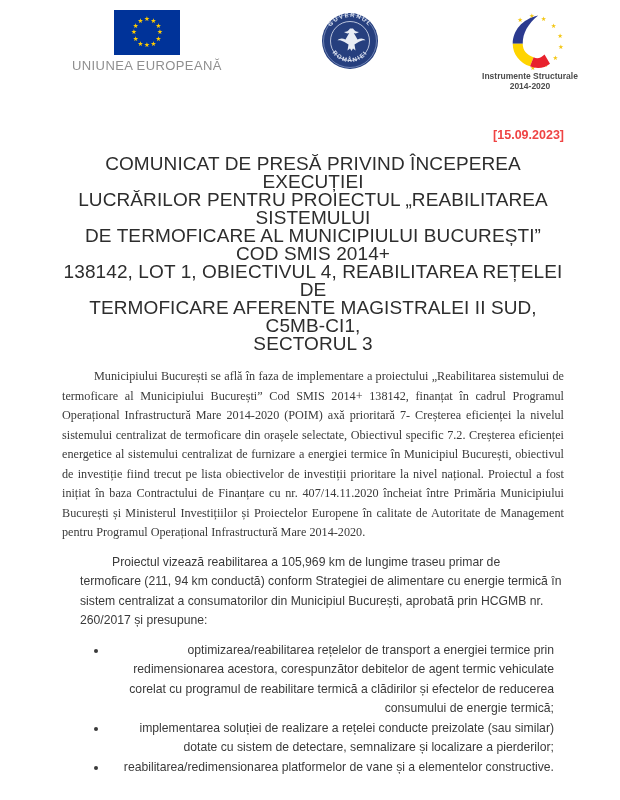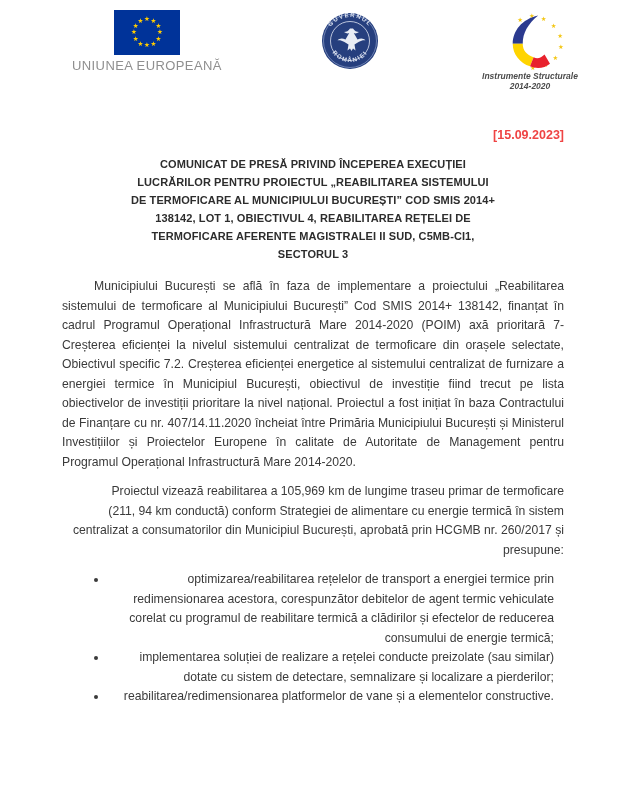--- a/index.html
+++ b/index.html
@@ -13,47 +13,47 @@
   .logos-row {
     display:flex; justify-content:space-between; align-items:flex-start;
     padding:10px 38px 0 72px; height:84px;
   }
   .logo-block { display:flex; flex-direction:column; align-items:center; }
   .eu-label {
     font-size:13px; color:#8f8f8f; letter-spacing:.4px; margin-top:3px; white-space:nowrap;
   }
   .is-label {
     font-size:8.5px; font-weight:bold; color:#4c4c4c; text-align:center;
-    line-height:10px; margin-top:1px; white-space:pre-line;font-style:italic;
+    line-height:10px; margin-top:1px; white-space:pre-line;
   }
   
   .banner {
     margin-top:5px; height:37px; position:relative;
     background:linear-gradient(90deg,#f3f7fb 0%,#a9c5e3 12%,#4f8dc6 32%,#2d7fc1 44%,#2d7fc1 58%,#4f8dc6 70%,#b9cfe8 89%,#eef4fa 100%);
     display:flex; align-items:center; justify-content:center;
   }
   .banner::before {
     content:""; position:absolute; top:0; left:0; right:0; height:3px;
     background:linear-gradient(90deg,#dce8f4 0%,#4a7db4 25%,#35699f 50%,#4a7db4 75%,#dce8f4 100%);
   }
   .banner-title {
     color:#ffffff; font-weight:bold; font-size:19px; letter-spacing:.3px;
   }
   
   .doc { padding:0 56px 0 62px; }
   .date-line {
     margin-top:44px; text-align:right; font-weight:bold; font-size:12.5px; color:#ef4444;
   }
   .doc-title {
-    margin-top:13px; text-align:center; font-weight:bold; font-size:11px;
+    margin-top:13px; text-align:center; font-weight:normal; font-size:19px;
     line-height:18px; color:#2d2d2d; white-space:pre-line; letter-spacing:.1px;
   }
   .para { font-size:12.2px; line-height:19.5px; }
-  .para.p1 { margin-top:14px; text-align:justify; text-indent:32px; }
-  .para.p2 { margin-top:10px; text-align:right; text-indent:32px; }
+  .para.p1 { margin-top:14px; text-align:justify; text-indent:32px;font-family:Liberation Serif, serif; }
+  .para.p2 { margin-top:10px; text-align:left; text-indent:32px;margin-left:18px; }
   .para.p3 { margin-top:10px; text-align:left; }
   ul.doc-bullets { margin:10px 0 0 0; padding-left:46px; }
   ul.doc-bullets li { font-size:12.2px; line-height:19.5px; text-align:right; padding-right:10px; }
 </style>
 </head>
 <body>
 
 <div class="page">
 
   <div class="logos-row">

